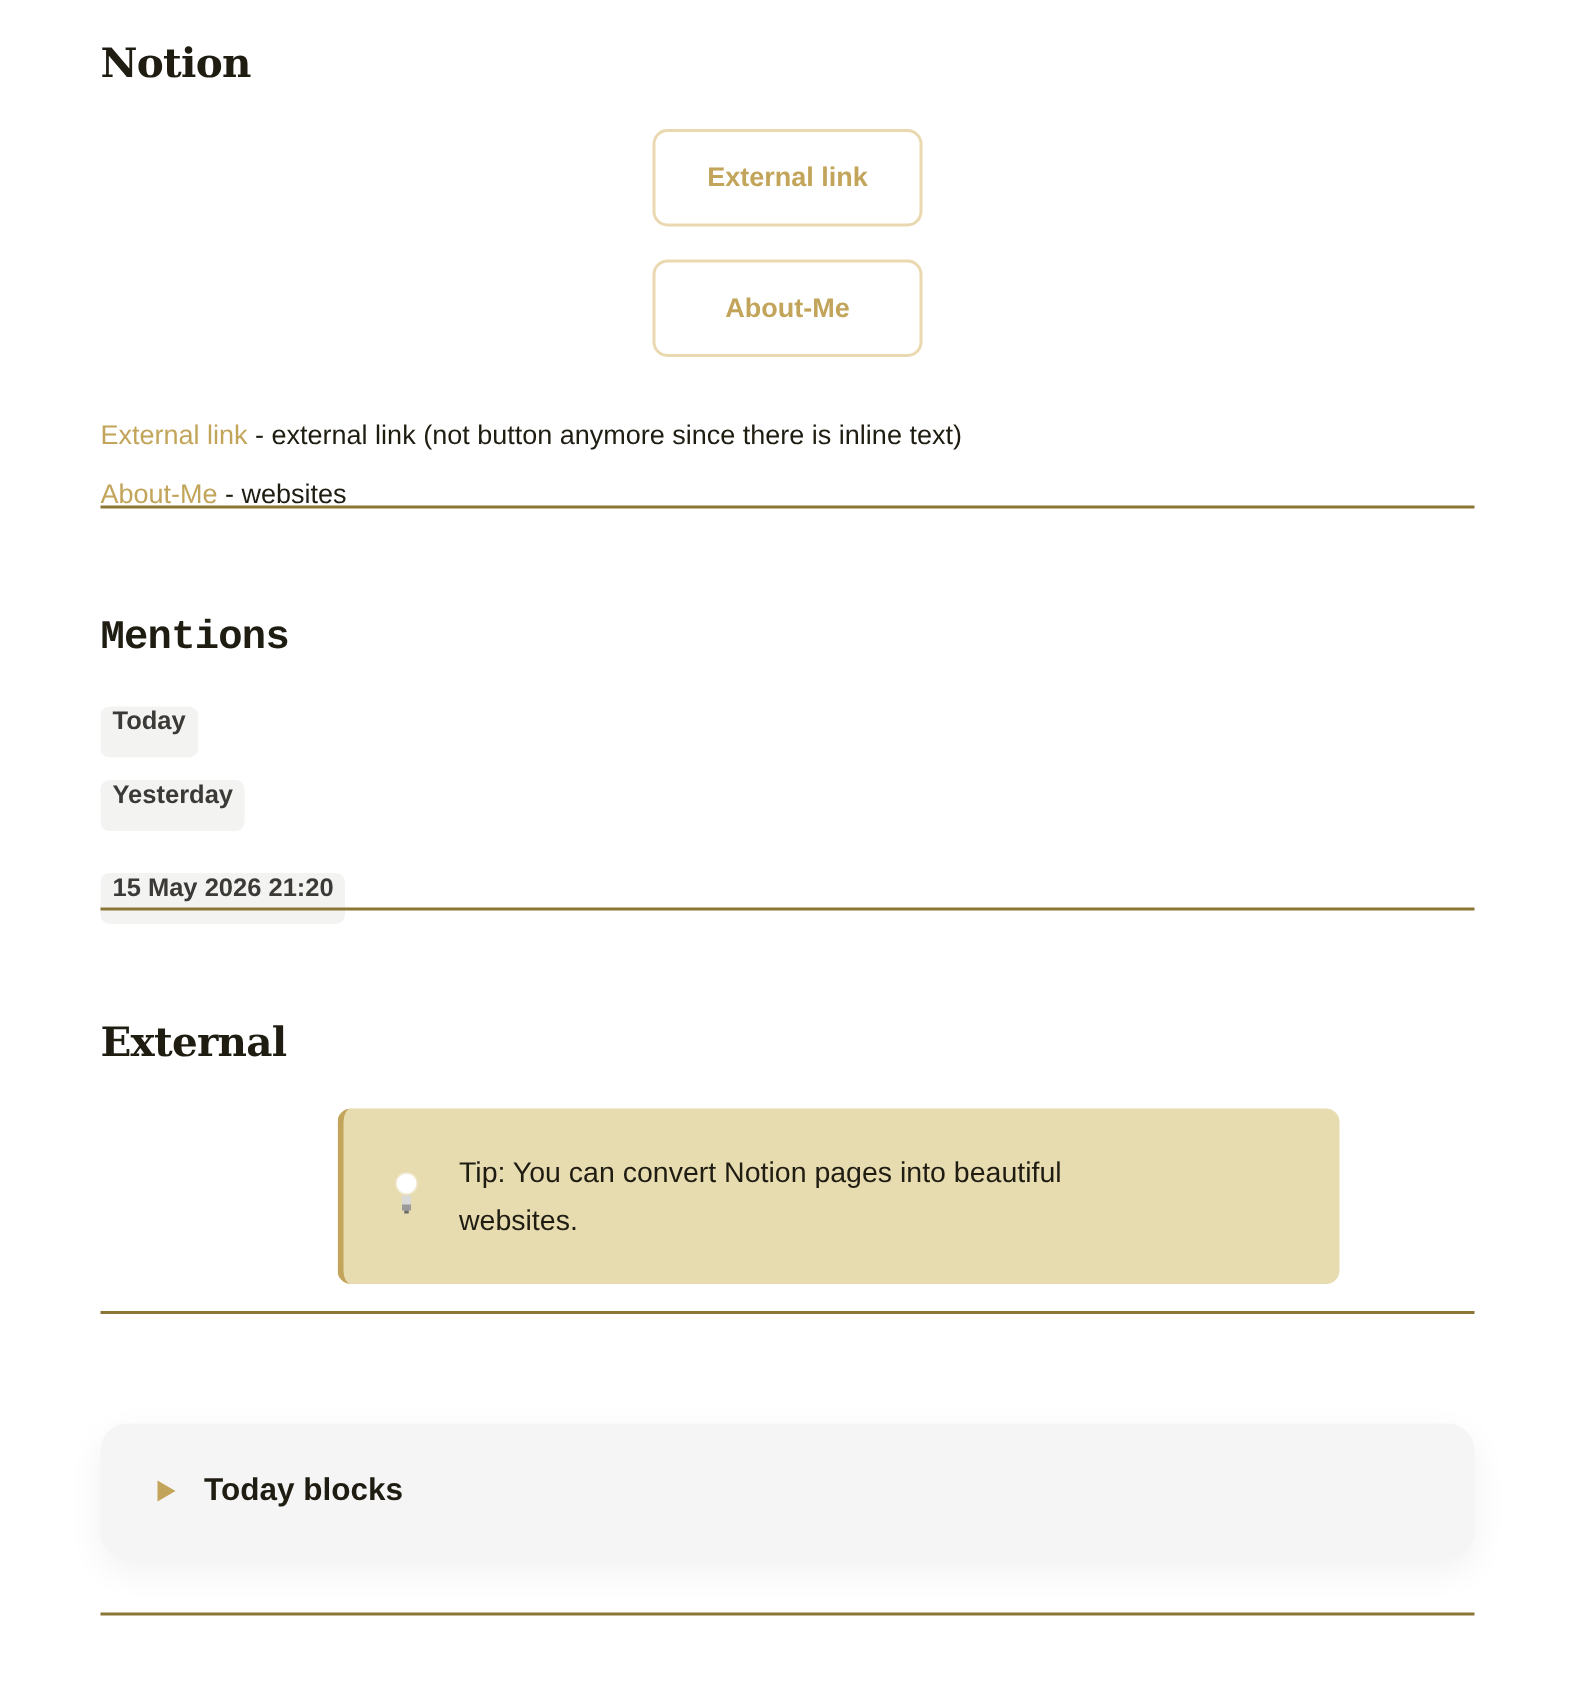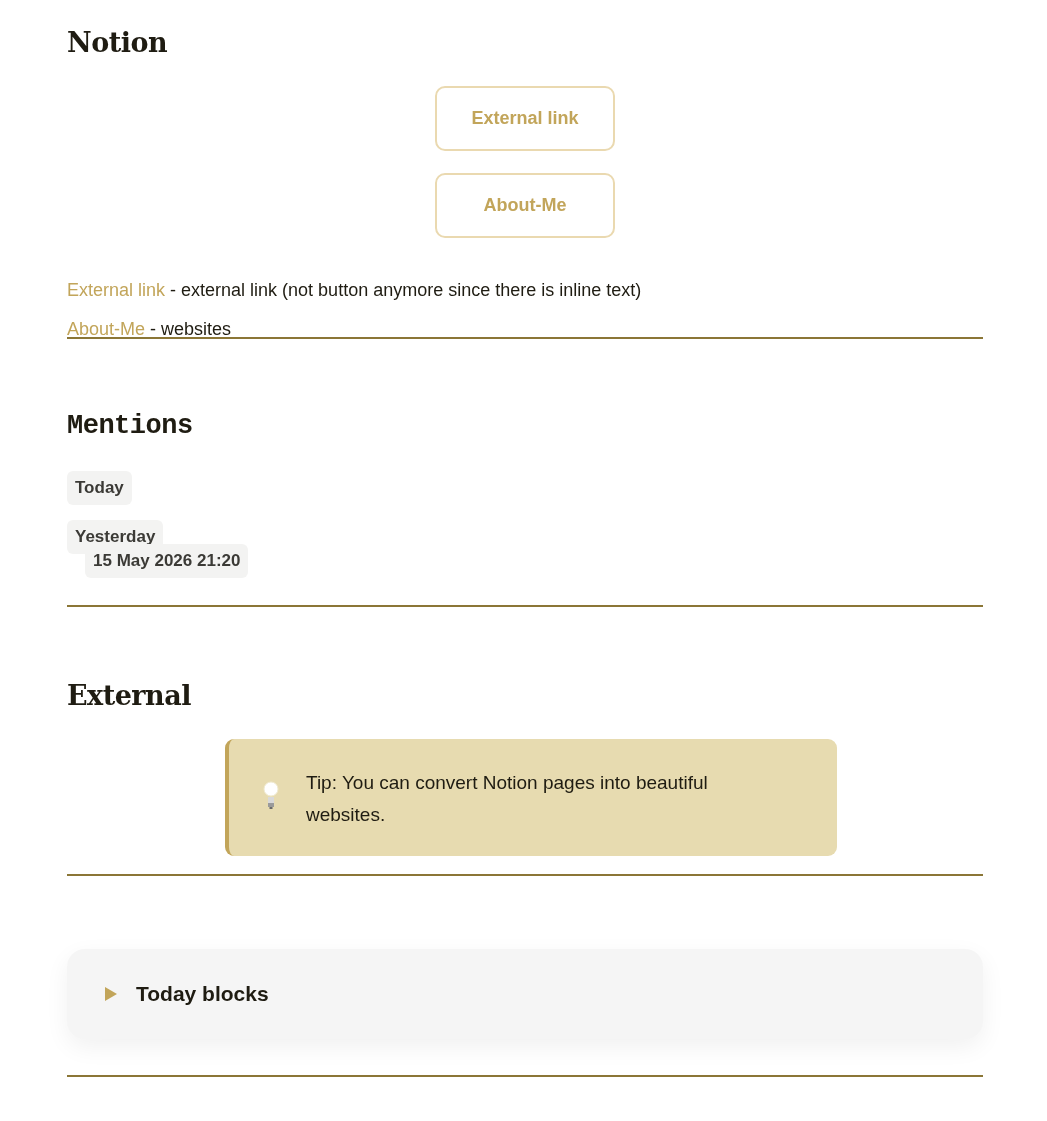--- a/index.html
+++ b/index.html
@@ -9,23 +9,23 @@
   h2 { font-family: "DejaVu Serif", serif; font-weight: 700; font-size: 27px;
        margin: 0; color: #1f1c12; letter-spacing: -0.5px; position: absolute; left: 0; }
   .btn-link { position: absolute; left: 368px; width: 176px; height: 65px;
               border: 2px solid #ead9b0; border-radius: 10px; box-sizing: border-box; width: 180px;
               display: flex; align-items: center; justify-content: center;
               color: #c2a55a; font-weight: 700; font-size: 18px; cursor: pointer; background: #fff; }
   .line { position: absolute; left: 0; font-size: 18px; color: #1f1c12; margin-top: 18px; }
   .line a { color: #c2a55a; text-decoration: none; cursor: pointer; }
   .hr { position: absolute; left: 0; width: 916px; height: 0; border-top: 2px solid #8b7636; }
   .mention { position: absolute; left: 0; height: 34px; padding: 0 8px; border-radius: 6px;
-             background: #f3f3f2; display: flex; align-items: center;
+             background: #f3f3f2; display: flex; 
              font-size: 17px; font-weight: 700; color: #3b3a36; cursor: pointer; }
-  .callout { position: absolute; left: 158px; top: 739px; width: 612px; height: 117px;
+  .callout { position: absolute; left: 158px; top: 739px; width: 668px; height: 117px;
              background: #e7dbb0; border-radius: 9px; border-left: 4px solid #c2a55a;
              box-sizing: border-box; }
   .callout-icon { position: absolute; left: 34px; top: 41px; width: 16px; height: 32px; }
   .callout-text { position: absolute; left: 77px; top: 28px; width: 470px;
                   font-size: 19px; line-height: 32px; color: #1f1c12; }
   .toggle { position: absolute; left: 0; top: 949px; width: 916px; height: 90px;
             background: #f5f5f5; border-radius: 18px;
             box-shadow: 0 8px 24px rgba(0,0,0,0.06); cursor: pointer; }
   .toggle-arrow { position: absolute; left: 38px; top: 38px; width: 0; height: 0;
                   border-top: 7px solid transparent; border-bottom: 7px solid transparent;
@@ -57,21 +57,21 @@
   <div class="hr" style="top:337px;"></div>
 
   <h2 style="top:411px;font-family:Liberation Mono, monospace;">Mentions</h2>
 
   <div class="mention" style="top:471px;">
     <span>Today</span>
   </div>
   <div class="mention" style="top:520px;">
     <span>Yesterday</span>
   </div>
-  <div class="mention" style="top:544px;margin-left:18px;">
+  <div class="mention" style="top:582px;">
     <span>15 May 2026 21:20</span>
   </div>
 
   <div class="hr" style="top:605px;"></div>
 
   <h2 style="top:680px;">External</h2>
 
   <div class="callout">
     <svg class="callout-icon" viewBox="0 0 16 32">
       <circle cx="8" cy="9" r="7" fill="#ffffff" stroke="#f0ead0" stroke-width="1"></circle>

